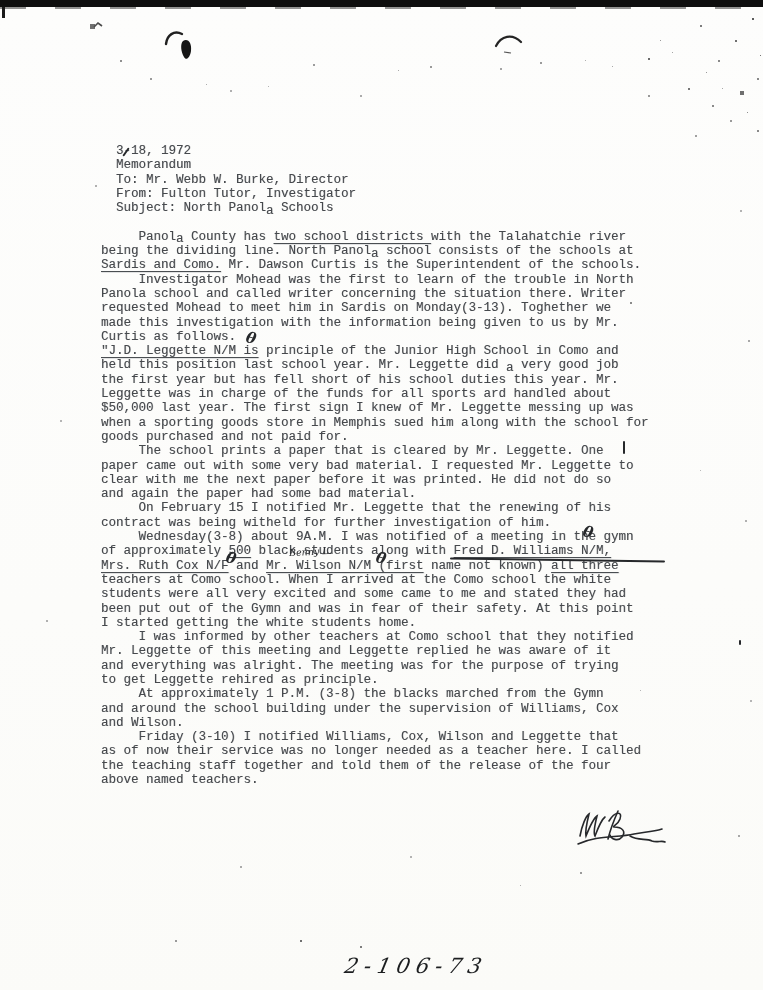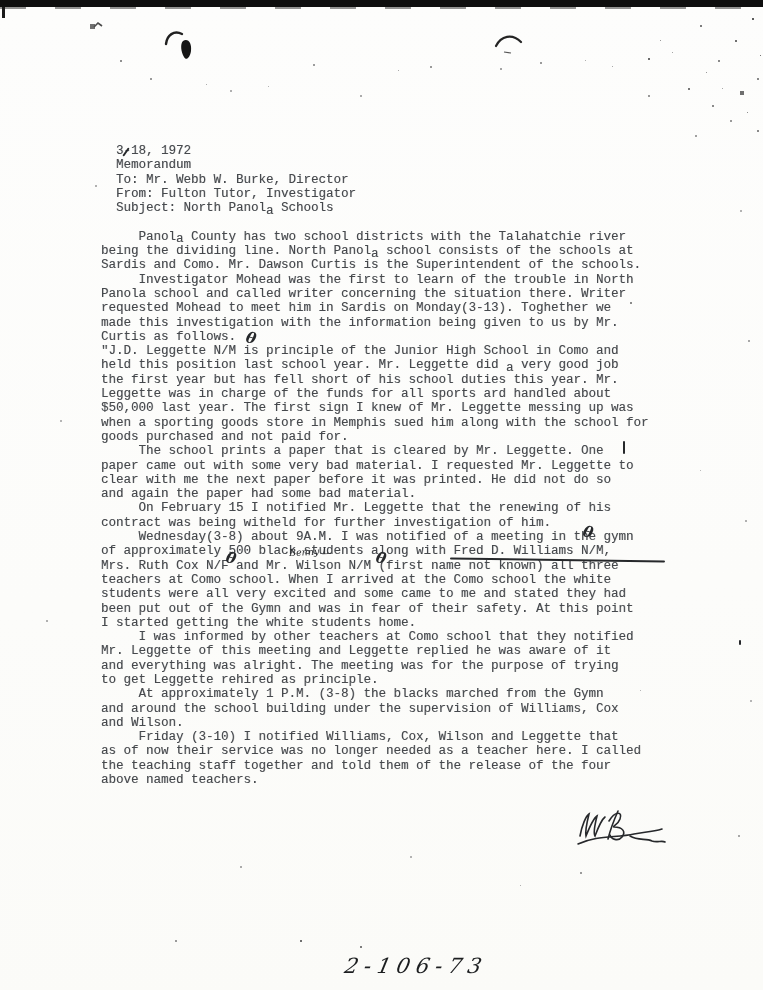--- a/index.html
+++ b/index.html
@@ -20,21 +20,21 @@
     background:repeating-linear-gradient(90deg,#3c3c3c 0 26px,transparent 26px 55px);opacity:.55;}
   .corner-tick{position:absolute;top:7px;left:2px;width:3px;height:11px;background:#1a1a1a;}
   
   .memo{
     position:absolute;left:101px;top:144px;
     font-size:12.5px;line-height:14.3px;color:var(--ink);
     white-space:pre;letter-spacing:0;
     text-shadow:0.4px 0.4px 0.5px rgba(60,64,68,.35);
   }
   .line{height:14.3px;}
-  .u{text-decoration-thickness:1.3px;text-underline-offset:2.5px;text-decoration-color:#4a4e52;}
+  .u{text-decoration:underline;text-decoration-thickness:1.3px;text-underline-offset:2.5px;text-decoration-color:#4a4e52;}
   .sub{position:relative;top:2.6px;}
   
   .theta{
     position:absolute;font-family:"DejaVu Serif",serif;font-style:italic;font-weight:bold;
     font-size:15px;color:var(--pen);transform:rotate(14deg);line-height:1;
   }
   .handnote{
     position:absolute;font-family:"DejaVu Serif",serif;font-style:italic;
     font-size:9.5px;color:var(--pen);transform:rotate(-3deg);line-height:1;white-space:pre;
   }

